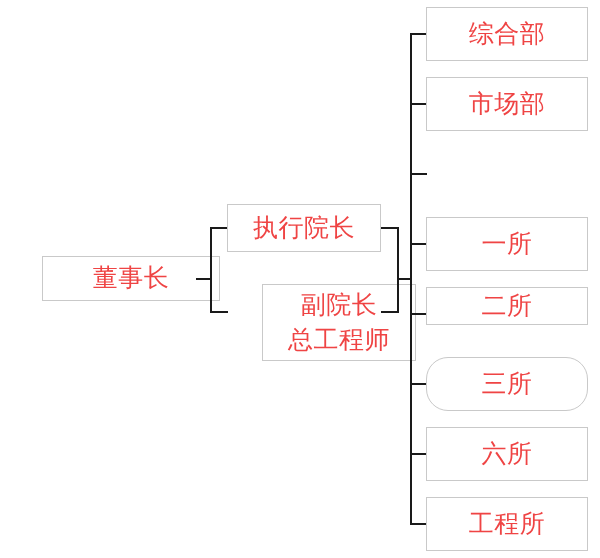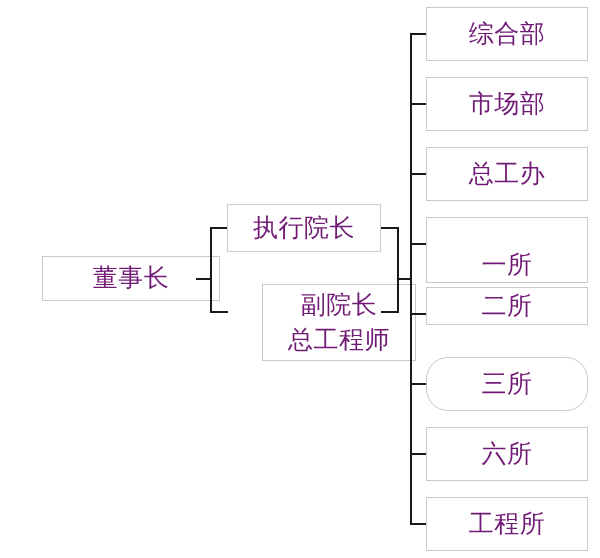--- a/index.html
+++ b/index.html
@@ -21,21 +21,21 @@
   }
   .node-box {
     position: absolute;
     box-sizing: border-box;
     border: 1px solid #c9c9c9;
     background: #ffffff;
     display: flex;
     flex-direction: column;
     align-items: center;
     justify-content: center;
-    color: #701a75;
+    color: #ef4444;
     font-size: 25px;
     line-height: 1.38;
     letter-spacing: 0.5px;
     white-space: nowrap;
   }
   .node-box .line2 {
     display: block;
   }
   
   .conn-h {
@@ -87,26 +87,23 @@
   <div class="node-box" style="left:426px; top:7px; width:162px; height:54px;">
     <span>综合部</span>
   </div>
 
   <div class="conn-h" style="left:410px; top:103px; width:17px;"></div>
   <div class="node-box" style="left:426px; top:77px; width:162px; height:54px;">
     <span>市场部</span>
   </div>
 
   <div class="conn-h" style="left:410px; top:173px; width:17px;"></div>
-  <div class="node-box" style="left:426px; top:147px; width:162px; height:54px;">
-    <span>总工办</span>
-  </div>
 
   <div class="conn-h" style="left:410px; top:243px; width:17px;"></div>
-  <div class="node-box" style="left:426px; top:217px; width:162px; height:66px;justify-content:flex-end;">
+  <div class="node-box" style="left:426px; top:217px; width:162px; height:54px;">
     <span>一所</span>
   </div>
 
   <div class="conn-h" style="left:410px; top:313px; width:17px;"></div>
   <div class="node-box" style="left:426px; top:287px; width:162px; height:38px;">
     <span>二所</span>
   </div>
 
   <div class="conn-h" style="left:410px; top:383px; width:17px;"></div>
   <div class="node-box" style="left:426px; top:357px; width:162px; height:54px;border-radius:22px;">

